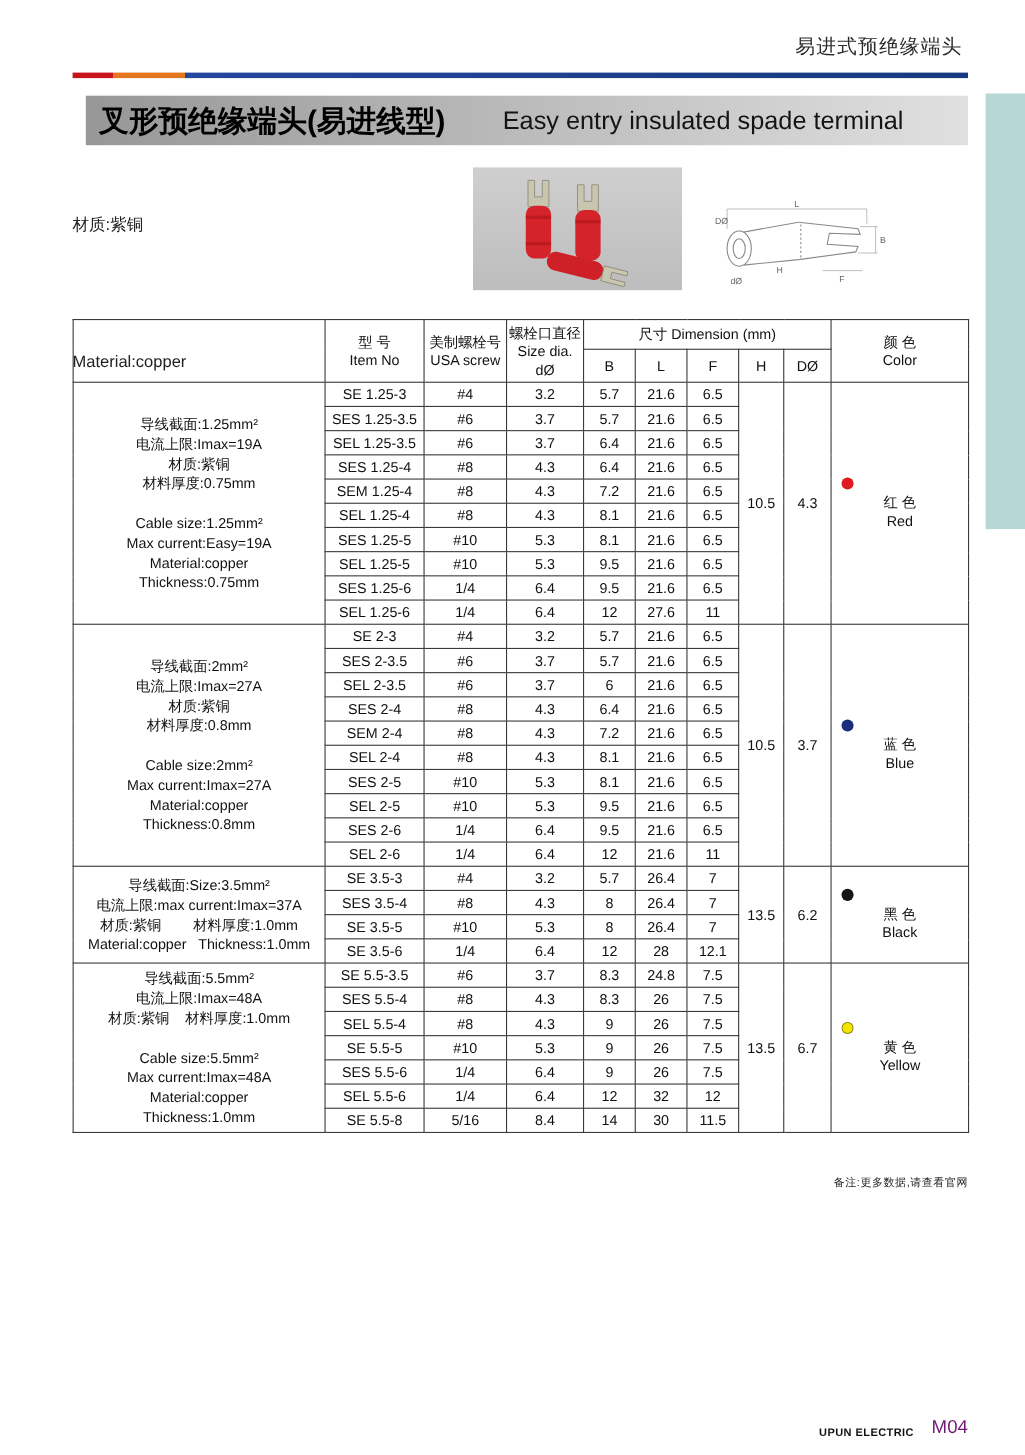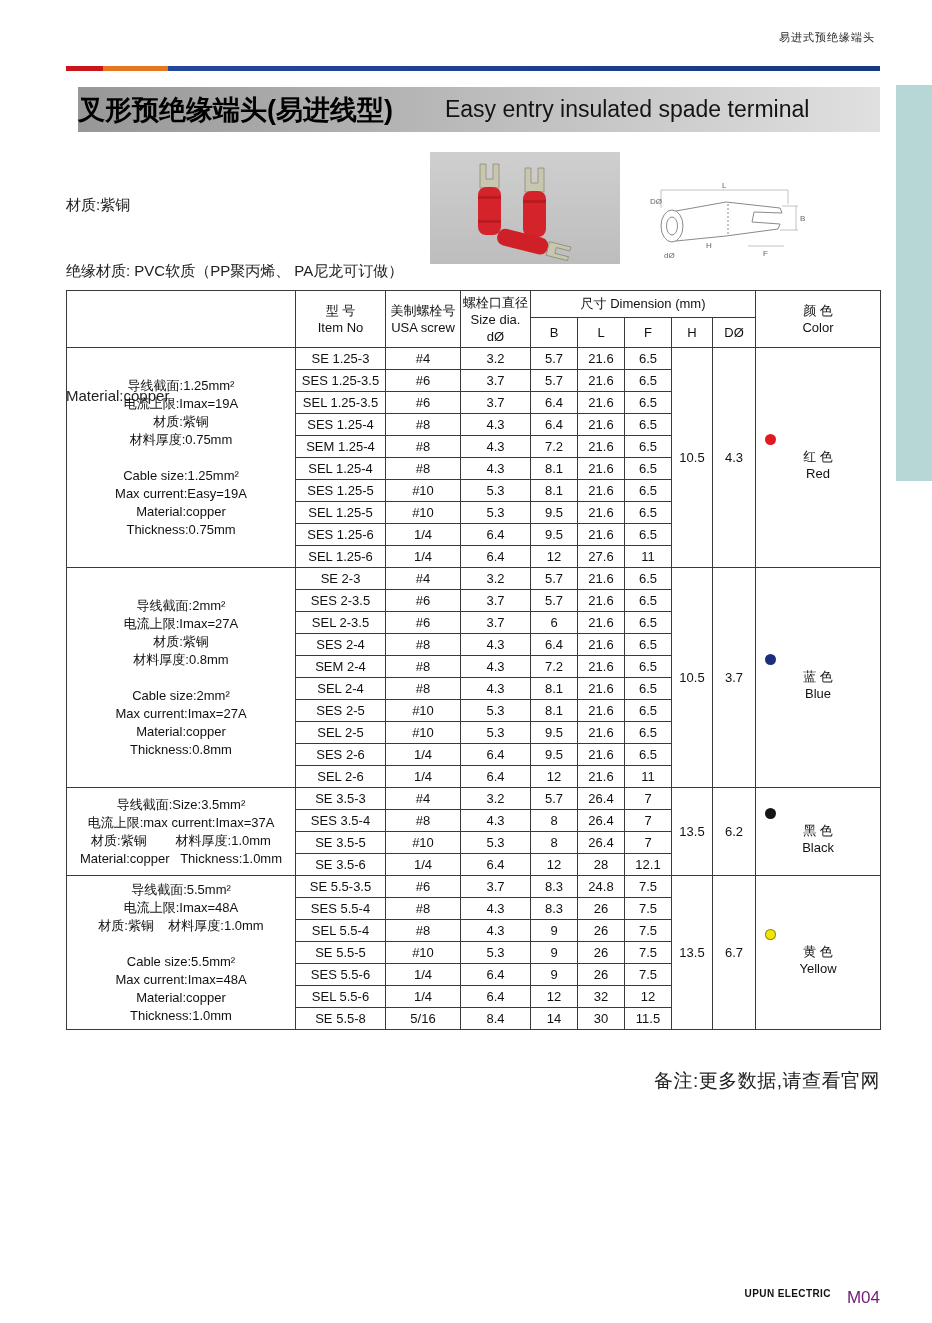--- a/index.html
+++ b/index.html
@@ -3,37 +3,37 @@
 <meta charset="utf-8">
 <style>
   * { margin:0; padding:0; box-sizing:border-box; }
   html,body { background:#fff; }
   body {
     width:932px; height:1323px; position:relative; overflow:hidden;
     font-family:"Liberation Sans","DejaVu Sans",sans-serif; color:#1a1a1a;
   }
   .top-header {
     position:absolute; top:30px; right:57px;
-    font-size:11px; color:#2b2b2b; letter-spacing:1px;
+    font-size:18px; color:#2b2b2b; letter-spacing:1px;
   }
   .grad-bar {
     position:absolute; left:66px; top:66px; width:814px; height:5px;
     background:linear-gradient(to right,
       #c8151b 0, #c8151b 4.5%,
       #e4761f 4.5%, #e4761f 12.5%,
       #24479e 12.5%, #16397f 100%);
   }
   .side-bar {
     position:absolute; right:0; top:85px; width:36px; height:396px;
     background:#b7d6d6;
   }
   .title-bar {
     position:absolute; left:78px; top:87px; width:802px; height:45px;
     background:linear-gradient(to right,#979797,#e0e0e0);
-    display:flex; align-items:center; gap:12px; white-space:nowrap;
+    display:flex; align-items:center; padding-left:12px; gap:12px; white-space:nowrap;
   }
   .title-cn { font-size:27px; font-weight:bold; color:#000; }
   .title-en { font-size:23px; color:#141414;margin-left:40px; }
   .materials { position:absolute; left:66px; top:150px; font-size:15px; line-height:22px; color:#222; white-space:pre-wrap; }
   .materials .gap { height:15px; }
   .photo { position:absolute; left:430px; top:152px; width:190px; height:112px; }
   .drawing { position:absolute; left:648px; top:180px; width:168px; height:82px; }
 
   table.spec-table {
     position:absolute; left:66px; top:290px; width:814px;
@@ -52,43 +52,42 @@
   .th-color { text-align:left; padding-left:15px; }
   .desc-cell { text-align:left; padding-left:7px; font-size:13px; line-height:18px; white-space:pre-wrap; color:#1c1c1c; }
   .desc-cell div { line-height:18px; }
   .item-cell { text-align:left; padding-left:8px; }
   .color-cell { text-align:left; padding-left:18px; }
   .color-cell div { line-height:17px; }
   .color-dot { display:block; width:11px; height:11px; border-radius:50%; margin:0 0 3px 9px; }
 
   .note {
     position:absolute; top:1068px; left:66px; width:814px;
-    text-align:right; font-size:19px; color:#222; letter-spacing:0.5px;
-  }
-  .footer { position:absolute; top:1288px; right:52px; display:flex; align-items:flex-start; gap:16px; }
+    text-align:right; font-size:10px; color:#222; letter-spacing:0.5px;
+  }
+  .footer { position:absolute; top:1288px; right:52px; display:flex; align-items:flex-end; gap:16px; }
   .footer .brand { font-size:10px; font-weight:bold; letter-spacing:0.4px; color:#111; }
   .footer .pageno { font-size:17px; color:#701a75; }
 </style>
 </head>
 <body>
 
 <div>
 
   <div class="top-header">易进式预绝缘端头</div>
   <div class="grad-bar"></div>
   <div class="side-bar"></div>
 
   <div class="title-bar">
     <span class="title-cn">叉形预绝缘端头(易进线型)</span>
     <span class="title-en">Easy entry insulated spade terminal</span>
   </div>
 
   <div class="materials">
     <div>材质:紫铜</div>
-    <div>绝缘材质: PVC软质（PP聚丙烯、 PA尼龙可订做）</div>
     <div class="gap"></div>
     <div>Material:copper</div>
   </div>
 
   <div class="photo">
     <svg width="190" height="112" viewBox="0 0 190 112">
       <defs>
         <linearGradient id="pg" x1="0" y1="0" x2="0" y2="1">
           <stop offset="0" stop-color="#cfcfcf"></stop>
             <stop offset="1" stop-color="#bdbdbd"></stop>

